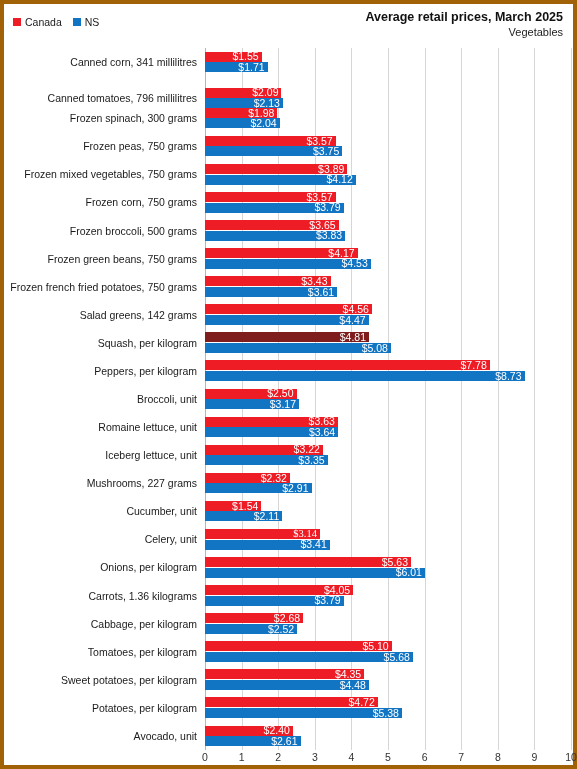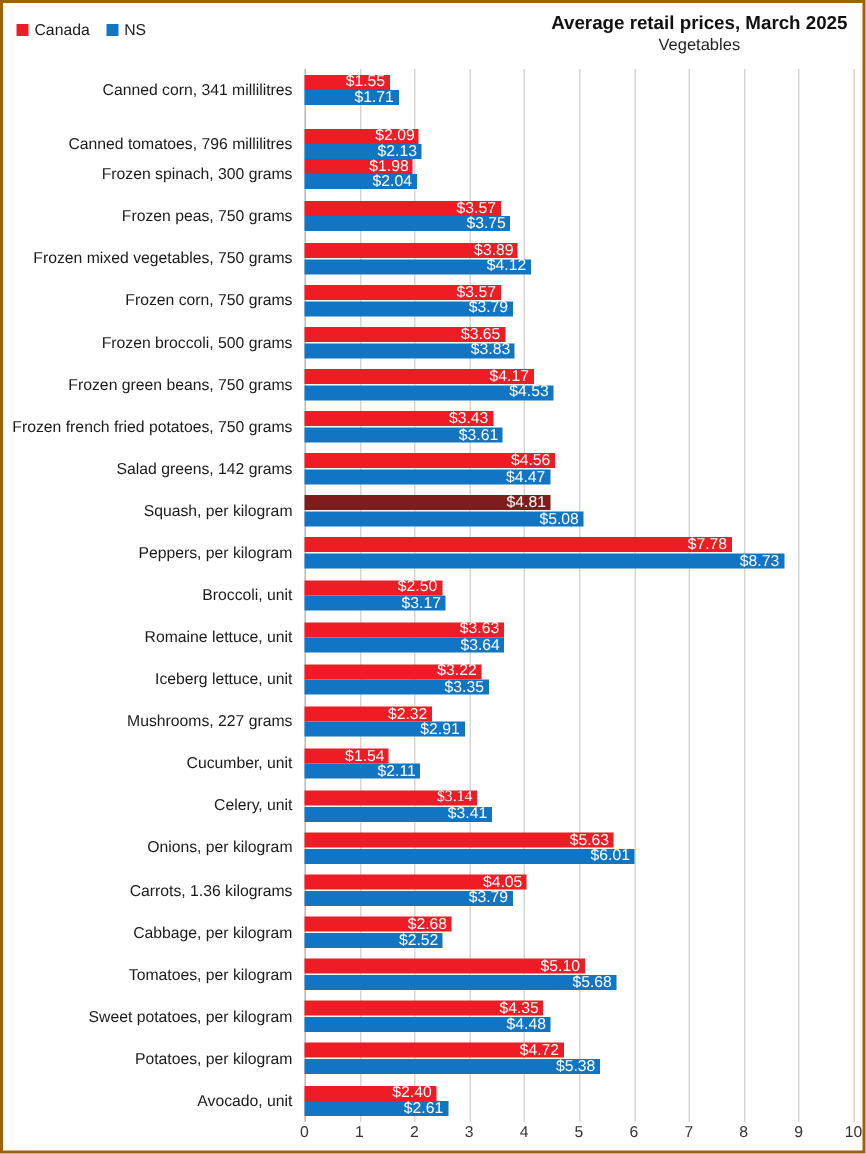--- a/index.html
+++ b/index.html
@@ -14,21 +14,21 @@
     color: #1a1a1a;
     overflow: hidden;
     position: relative;
   }
   #frame {
     position: absolute;
     left: 0; top: 0;
     width: 577px;
     height: 769px;
     box-sizing: border-box;
-    border: 2px solid #a16207;
+    border: 4px solid #a16207;
     background: #ffffff;
   }
 
   
   #legend {
     position: absolute;
     left: 9px;
     top: 11px;
     display: flex;
     align-items: center;
@@ -50,21 +50,21 @@
     line-height: 10.5px;
     color: #1a1a1a;
     white-space: nowrap;
   }
 
   
   #title-block {
     position: absolute;
     right: 10px;
     top: 6px;
-    text-align: center;
+    text-align: right;
   }
   #chart-title {
     font-size: 12.5px;
     font-weight: bold;
     color: #111111;
     line-height: 15px;
     white-space: nowrap;
   }
   #chart-subtitle {
     font-size: 11px;

